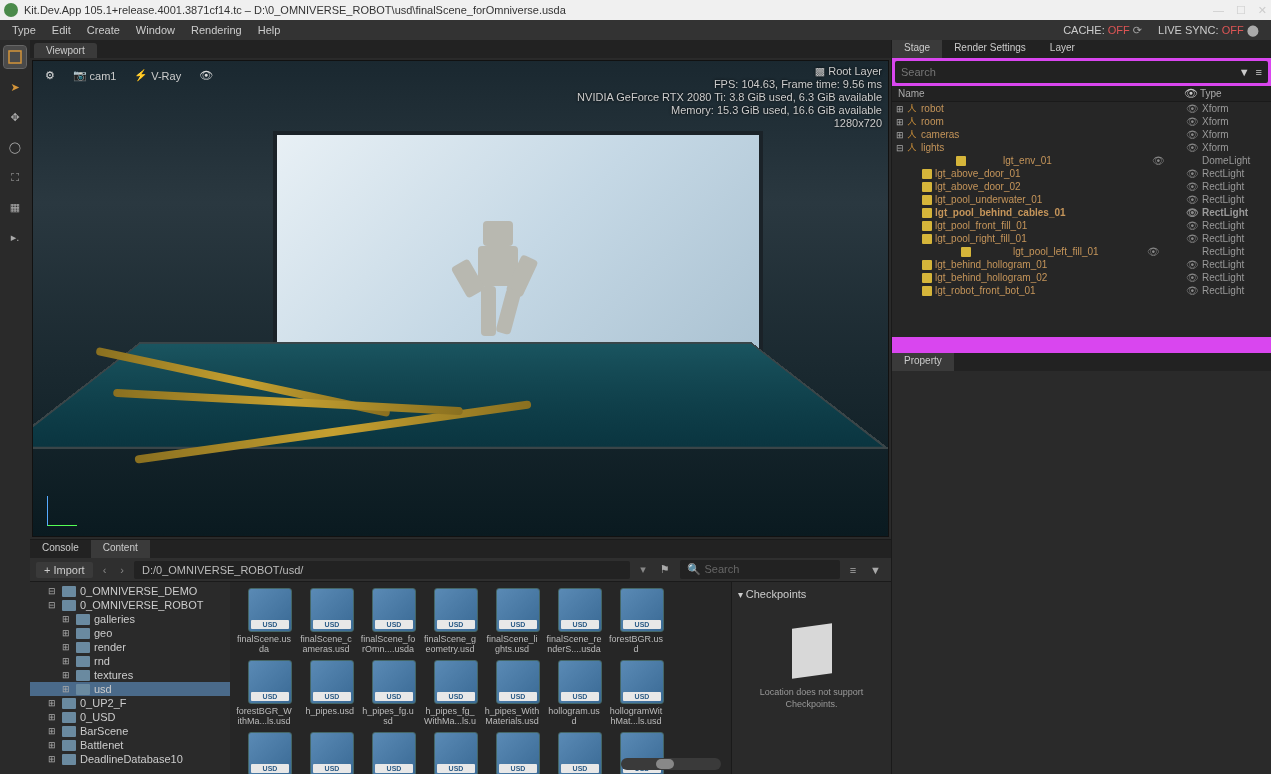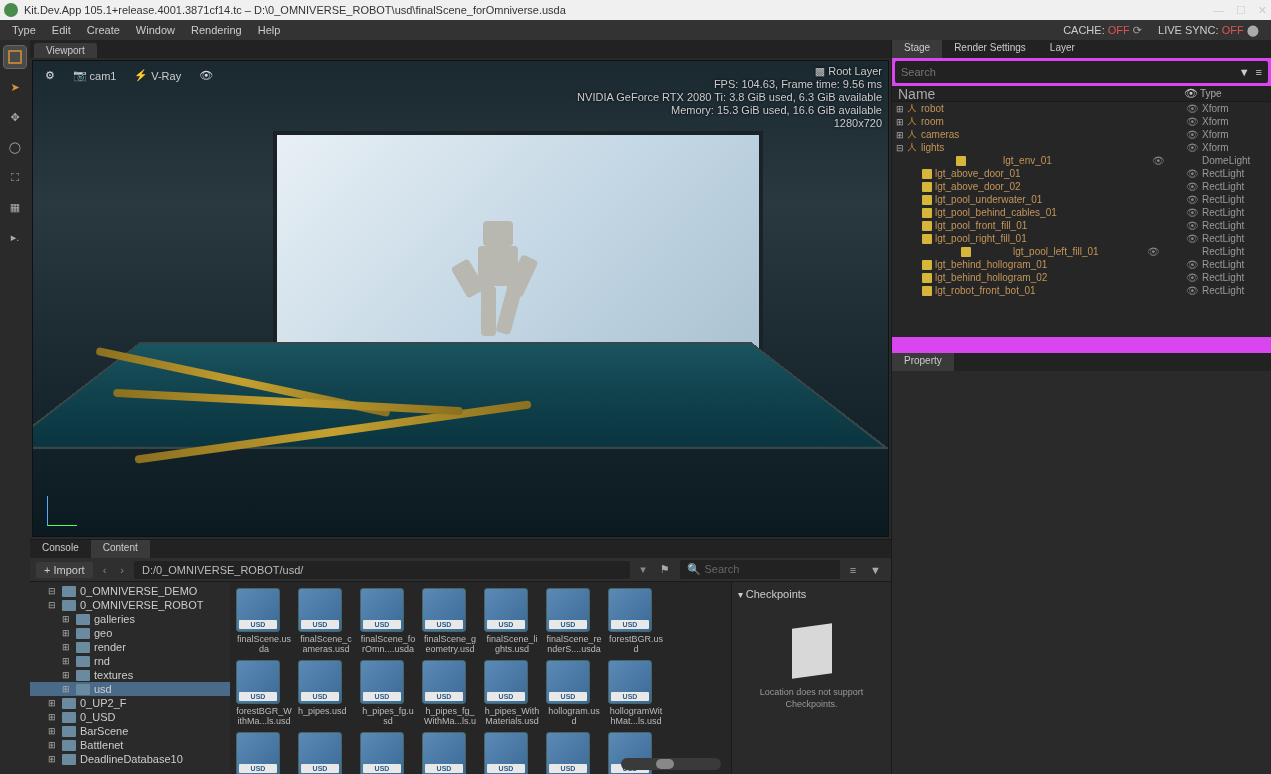--- a/index.html
+++ b/index.html
@@ -40,38 +40,38 @@
 .bpath .path{flex:1;background:#222;padding:3px 8px;border-radius:2px;color:#bbb}
 .bpath .bm{padding:2px 4px;cursor:pointer;color:#aaa}
 .bpath .search{width:160px;background:#222;padding:3px 8px;border-radius:2px;color:#888}
 .bcontent{flex:1;display:flex;min-height:0}
 .btree{width:200px;background:#2a2a2a;overflow-y:auto;padding:2px 0}
 .btree .node{display:flex;align-items:center;padding:1px 4px;gap:4px;cursor:pointer;white-space:nowrap}
 .btree .node.sel{background:#4a6a8a}
 .btree .exp{width:10px;color:#aaa;font-size:9px}
 .btree .fico{width:14px;height:11px;background:#6a8aa0;border-radius:1px}
 .bgrid{flex:1;background:#262626;overflow-y:auto;padding:6px;display:flex;flex-wrap:wrap;align-content:flex-start;gap:6px;position:relative}
-.bitem{width:56px;display:flex;flex-direction:column;align-items:flex-start;gap:2px;cursor:pointer}
+.bitem{width:56px;display:flex;flex-direction:column;align-items:flex-end;gap:2px;cursor:pointer}
 .bitem .thumb{width:44px;height:44px;background:linear-gradient(135deg,#5a8ab5 0%,#3a6a95 100%);border-radius:3px;display:flex;align-items:flex-end;justify-content:center;position:relative;border:1px solid #466}
 .bitem .thumb .usd{position:absolute;bottom:2px;left:2px;right:2px;background:#e8e8e8;color:#2a5a85;font-size:7px;font-weight:bold;text-align:center;padding:1px;border-radius:1px}
 .bitem .lbl{font-size:9px;text-align:center;line-height:10px;color:#bbb;word-break:break-all;height:20px;overflow:hidden}
 .bcheck{width:160px;background:#2a2a2a;border-left:1px solid #1a1a1a;padding:6px;display:flex;flex-direction:column;align-items:center}
 .bcheck .hdr{width:100%;color:#ccc;font-size:10px;padding-bottom:6px}
 .bcheck .doc{width:40px;height:50px;background:#d8d8d8;transform:skewY(-8deg);margin:20px 0 10px}
 .bcheck .msg{font-size:9px;color:#999;text-align:center;line-height:12px}
 .bslider{position:absolute;bottom:4px;right:10px;width:100px;height:12px;background:#3a3a3a;border-radius:6px;display:flex;align-items:center}
 .bslider .thumb2{position:absolute;left:35px;width:18px;height:10px;background:#888;border-radius:5px}
 .right{width:380px;background:#d946ef;display:flex;flex-direction:column;border-left:1px solid #1a1a1a}
 .rtabs{height:18px;display:flex;background:#222}
 .rtab{padding:2px 12px;font-size:10px;cursor:pointer}
 .rtab.active{background:#3a3a3a}
 .rsearch{height:22px;background:#222;margin:3px;border-radius:2px;display:flex;align-items:center;padding:0 6px;color:#777}
 .rsearch input{flex:1;background:none;border:none;outline:none;color:#ccc;font-size:11px}
 .rhead{height:16px;display:flex;background:#222;padding:0 6px;align-items:center;border-bottom:1px solid #1a1a1a}
-.rhead .c1{flex:1;font-size:14px;color:#aaa}
+.rhead .c1{flex:1;font-size:10px;color:#aaa}
 .rhead .c2{width:16px}
 .rhead .c3{width:65px;font-size:10px;color:#aaa}
 .rtree{flex:0 0 235px;overflow-y:auto;background:#262626}
 .rrow{display:flex;align-items:center;padding:0 4px;height:13px;cursor:pointer}
 .rrow .exp{width:10px;font-size:9px;color:#aaa}
 .rrow .ico{width:12px;height:10px;margin-right:3px;display:flex;align-items:center;justify-content:center;font-size:9px}
 .rrow .ico.xform{color:#d5953a}
 .rrow .ico.light{width:10px;height:10px;background:#d5b53a;border-radius:1px}
 .rrow .nm{flex:1;font-size:10px;color:#c5955a}
 .rrow .eye{width:16px;color:#888;font-size:10px}
@@ -447,21 +447,21 @@
           <span class="eye">👁</span>
           <span class="typ">RectLight</span>
         </div>
         <div class="rrow" style="padding-left: 20px;">
           <span class="exp"></span>
           <span class="ico light"></span>
           <span class="nm">lgt_pool_underwater_01</span>
           <span class="eye">👁</span>
           <span class="typ">RectLight</span>
         </div>
-        <div class="rrow" style="padding-left: 20px;">
+        <div class="rrow" style="padding-left: 20px; font-weight: bold;">
           <span class="exp"></span>
           <span class="ico light"></span>
           <span class="nm">lgt_pool_behind_cables_01</span>
           <span class="eye">👁</span>
           <span class="typ">RectLight</span>
         </div>
         <div class="rrow" style="padding-left: 20px;">
           <span class="exp"></span>
           <span class="ico light"></span>
           <span class="nm">lgt_pool_front_fill_01</span>

